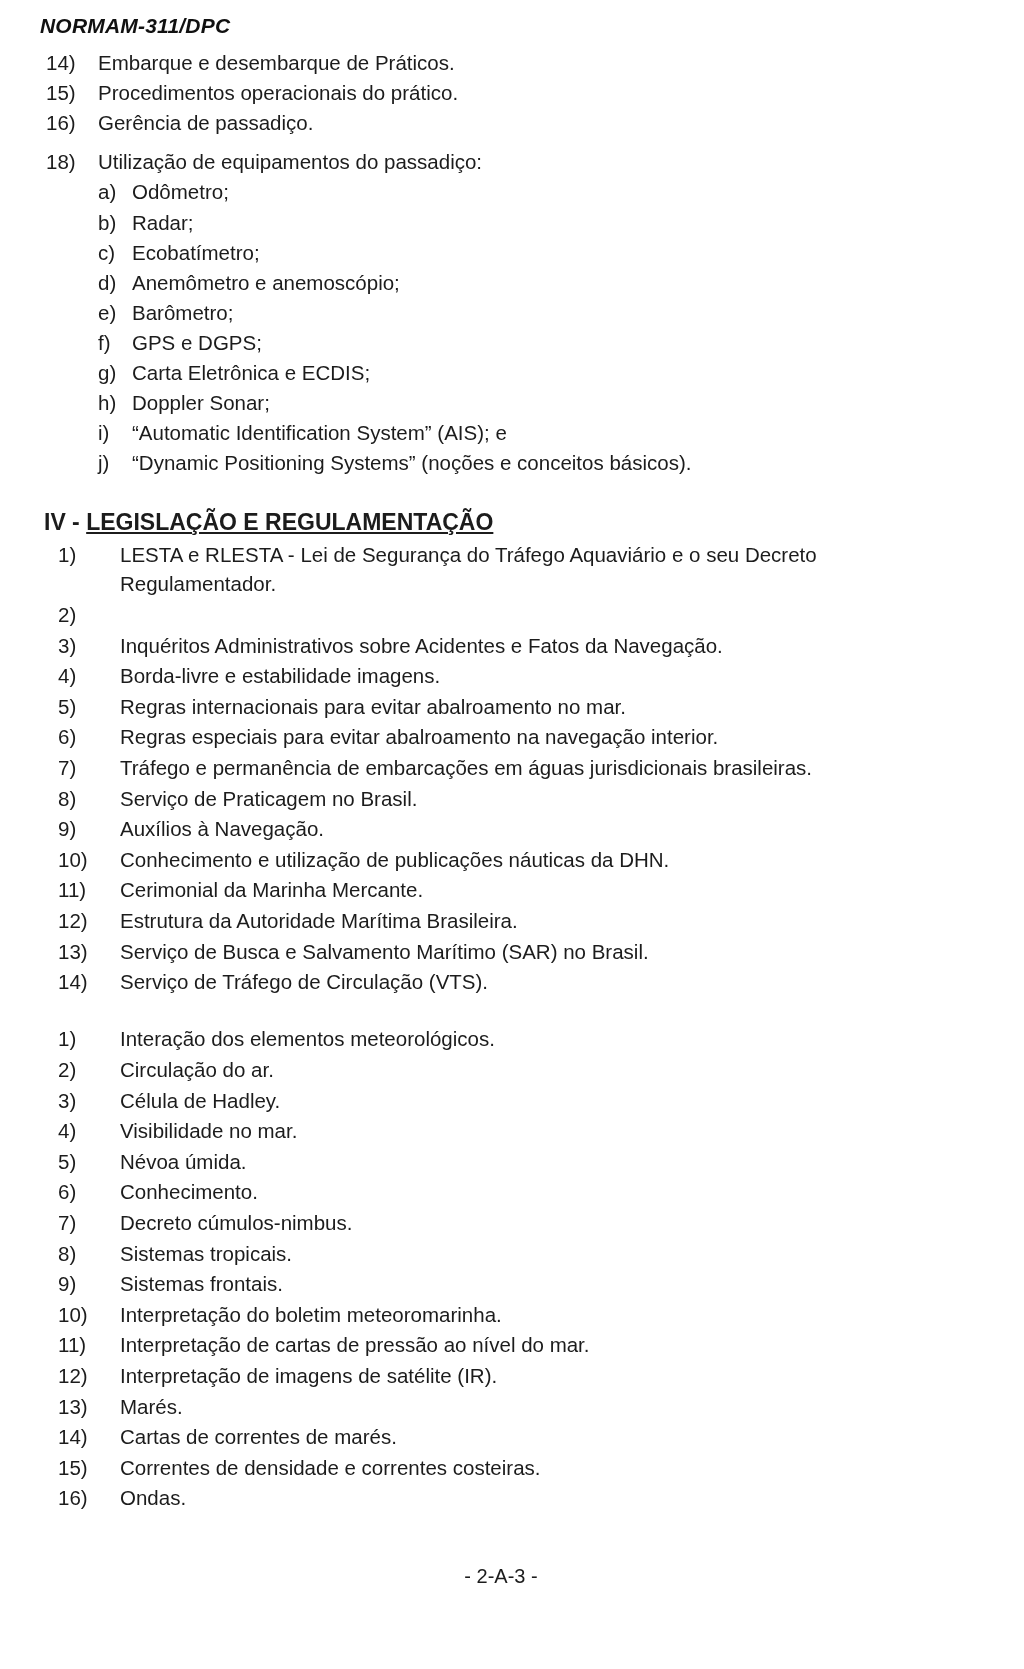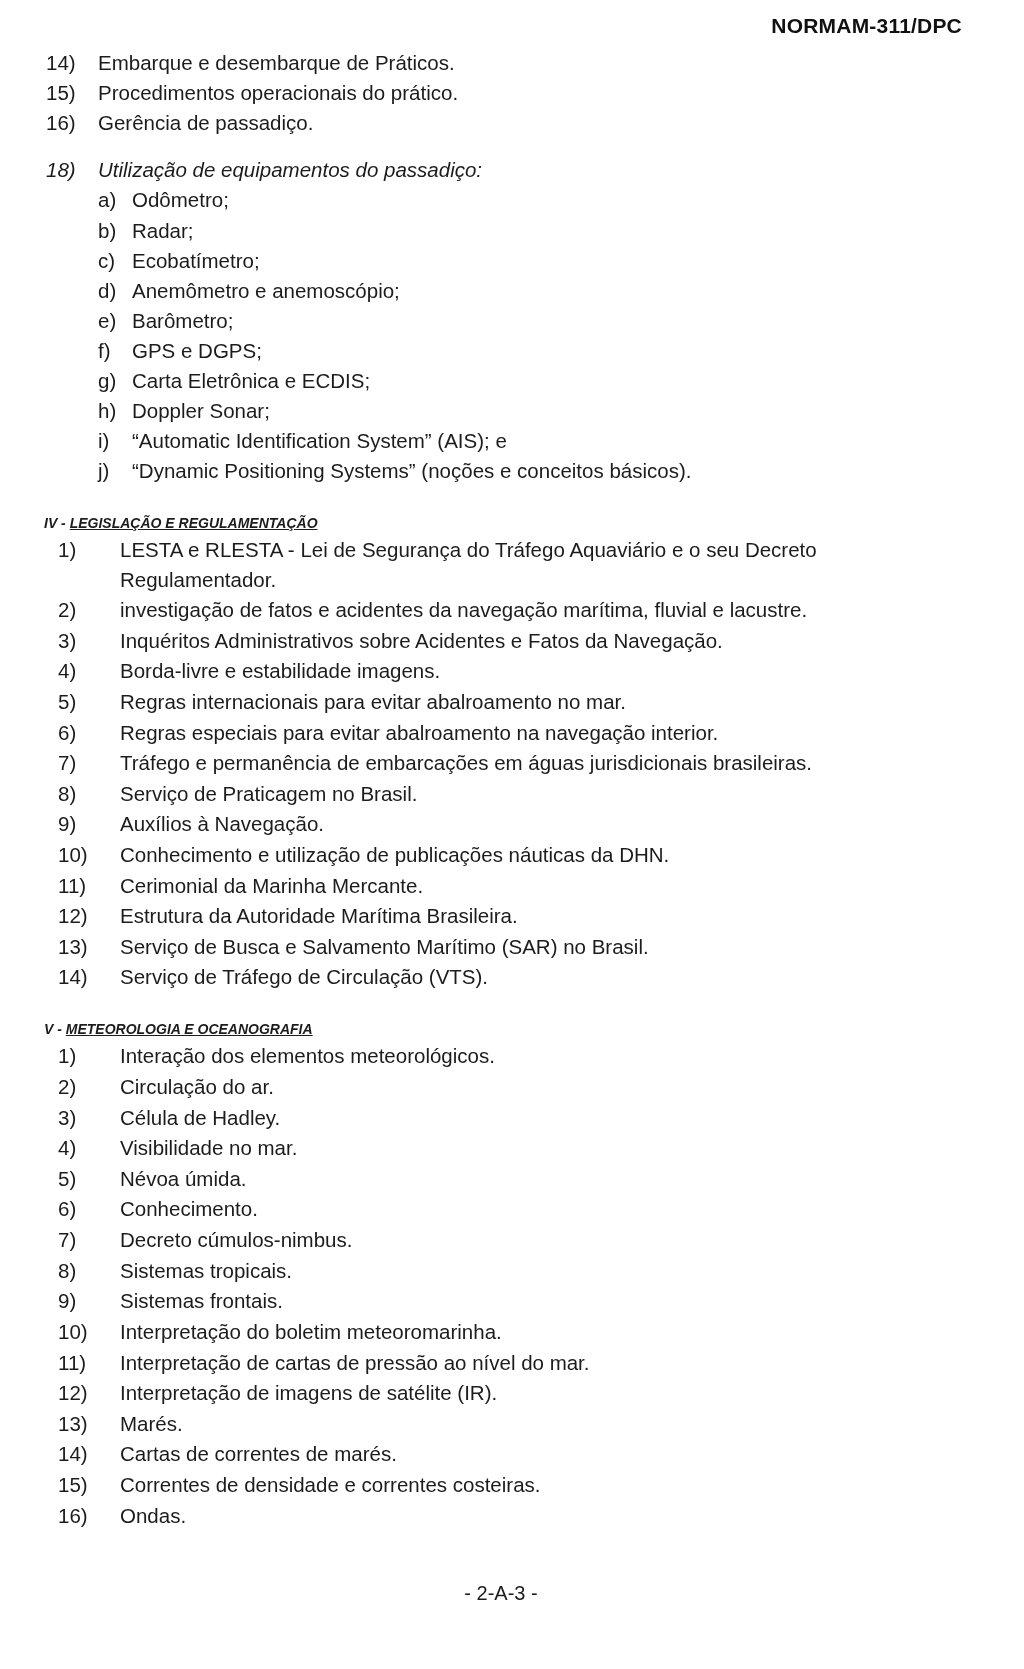--- a/index.html
+++ b/index.html
@@ -15,26 +15,27 @@
     position: relative;
   }
   .page {
     position: relative;
     width: 1024px;
     min-height: 1669px;
     box-sizing: border-box;
     padding: 14px 62px 0 40px;
   }
   .header {
-    text-align: right;
+    text-align: left;
     font-weight: bold;
     font-size: 21px;
     letter-spacing: 0.2px;
     color: #111;
     margin: 0 0 10px 0;
+    font-style: italic;
   }
   .doc-body {
     font-size: 20.5px;
     line-height: 1.42;
     color: #1c1c1c;
   }
   
   .line {
     display: flex;
     align-items: flex-start;
@@ -56,24 +57,23 @@
   
   .sub-list { margin-top: 1px; }
   .sub-list .line { margin-bottom: 1px; }
   .sub-list .marker { width: 34px; margin-left: 58px; }
 
   .section {
     margin-top: 28px;
   }
   .section-title {
     font-weight: bold;
-    font-size: 14px;
+    font-size: 23px;
     margin-bottom: 2px;
     padding-left: 4px;
-    font-style: italic;
   }
   .section-title .rn { font-weight: bold; }
   .section-title .name {
     text-decoration: underline;
     font-weight: bold;
   }
   .section .line .marker { width: 62px; padding-left: 18px; }
   .section .line { margin-bottom: 1.5px; }
   .section .txt.justify {
     text-align: justify;
@@ -106,21 +106,21 @@
         <span class="txt">Embarque e desembarque de Práticos.</span>
       </div>
       <div class="line">
         <span class="marker">15)</span>
         <span class="txt">Procedimentos operacionais do prático.</span>
       </div>
       <div class="line">
         <span class="marker">16)</span>
         <span class="txt">Gerência de passadiço.</span>
       </div>
-      <div class="line" style="margin-top:18px;font-style:italic;">
+      <div class="line" style="margin-top:10px;">
         <span class="marker">18)</span>
         <span class="txt">Utilização de equipamentos do passadiço:</span>
       </div>
     </div>
 
     <div class="sub-list">
       <div class="line">
         <span class="marker">a)</span>
         <span class="txt">Odômetro;</span>
       </div>
@@ -169,21 +169,20 @@
       </div>
 
       <div class="line">
         <span class="marker">1)</span>
         <span class="txt">LESTA e RLESTA - Lei de Segurança do Tráfego Aquaviário e o seu Decreto Regulamentador.</span>
       </div>
 
       <div class="line">
         <span class="marker">2)</span>
         <span class="txt justify">
-          <span class="cont">investigação de fatos e acidentes da navegação marítima, fluvial e lacustre.</span>
         </span>
       </div>
 
       <div class="line">
         <span class="marker">3)</span>
         <span class="txt">Inquéritos Administrativos sobre Acidentes e Fatos da Navegação.</span>
       </div>
       <div class="line">
         <span class="marker">4)</span>
         <span class="txt">Borda-livre e estabilidade imagens.</span>
@@ -224,24 +223,20 @@
         <span class="marker">13)</span>
         <span class="txt">Serviço de Busca e Salvamento Marítimo (SAR) no Brasil.</span>
       </div>
       <div class="line">
         <span class="marker">14)</span>
         <span class="txt">Serviço de Tráfego de Circulação (VTS).</span>
       </div>
     </div>
 
     <div class="section">
-      <div class="section-title">
-        <span class="rn">V -</span>
-        <span class="name">METEOROLOGIA E OCEANOGRAFIA</span>
-      </div>
 
       <div class="line">
         <span class="marker">1)</span>
         <span class="txt">Interação dos elementos meteorológicos.</span>
       </div>
       <div class="line">
         <span class="marker">2)</span>
         <span class="txt">Circulação do ar.</span>
       </div>
       <div class="line">

